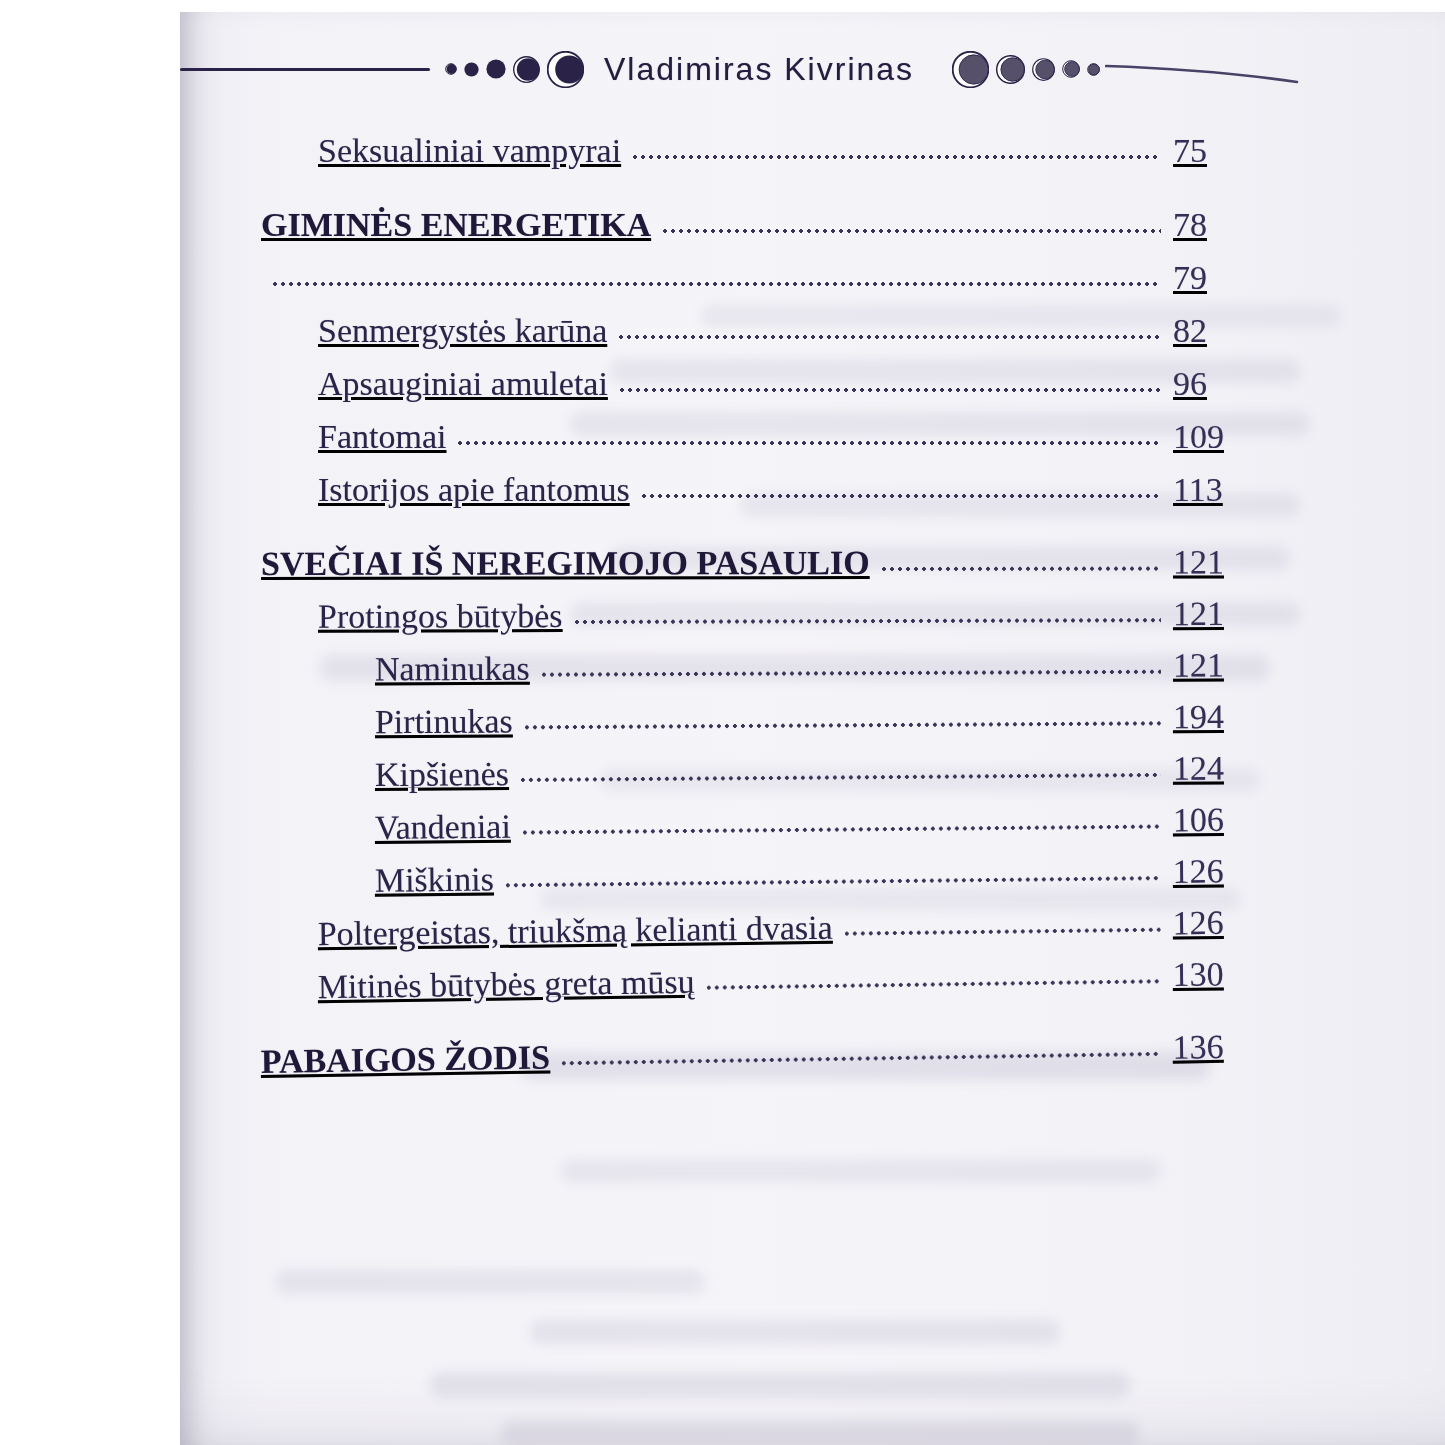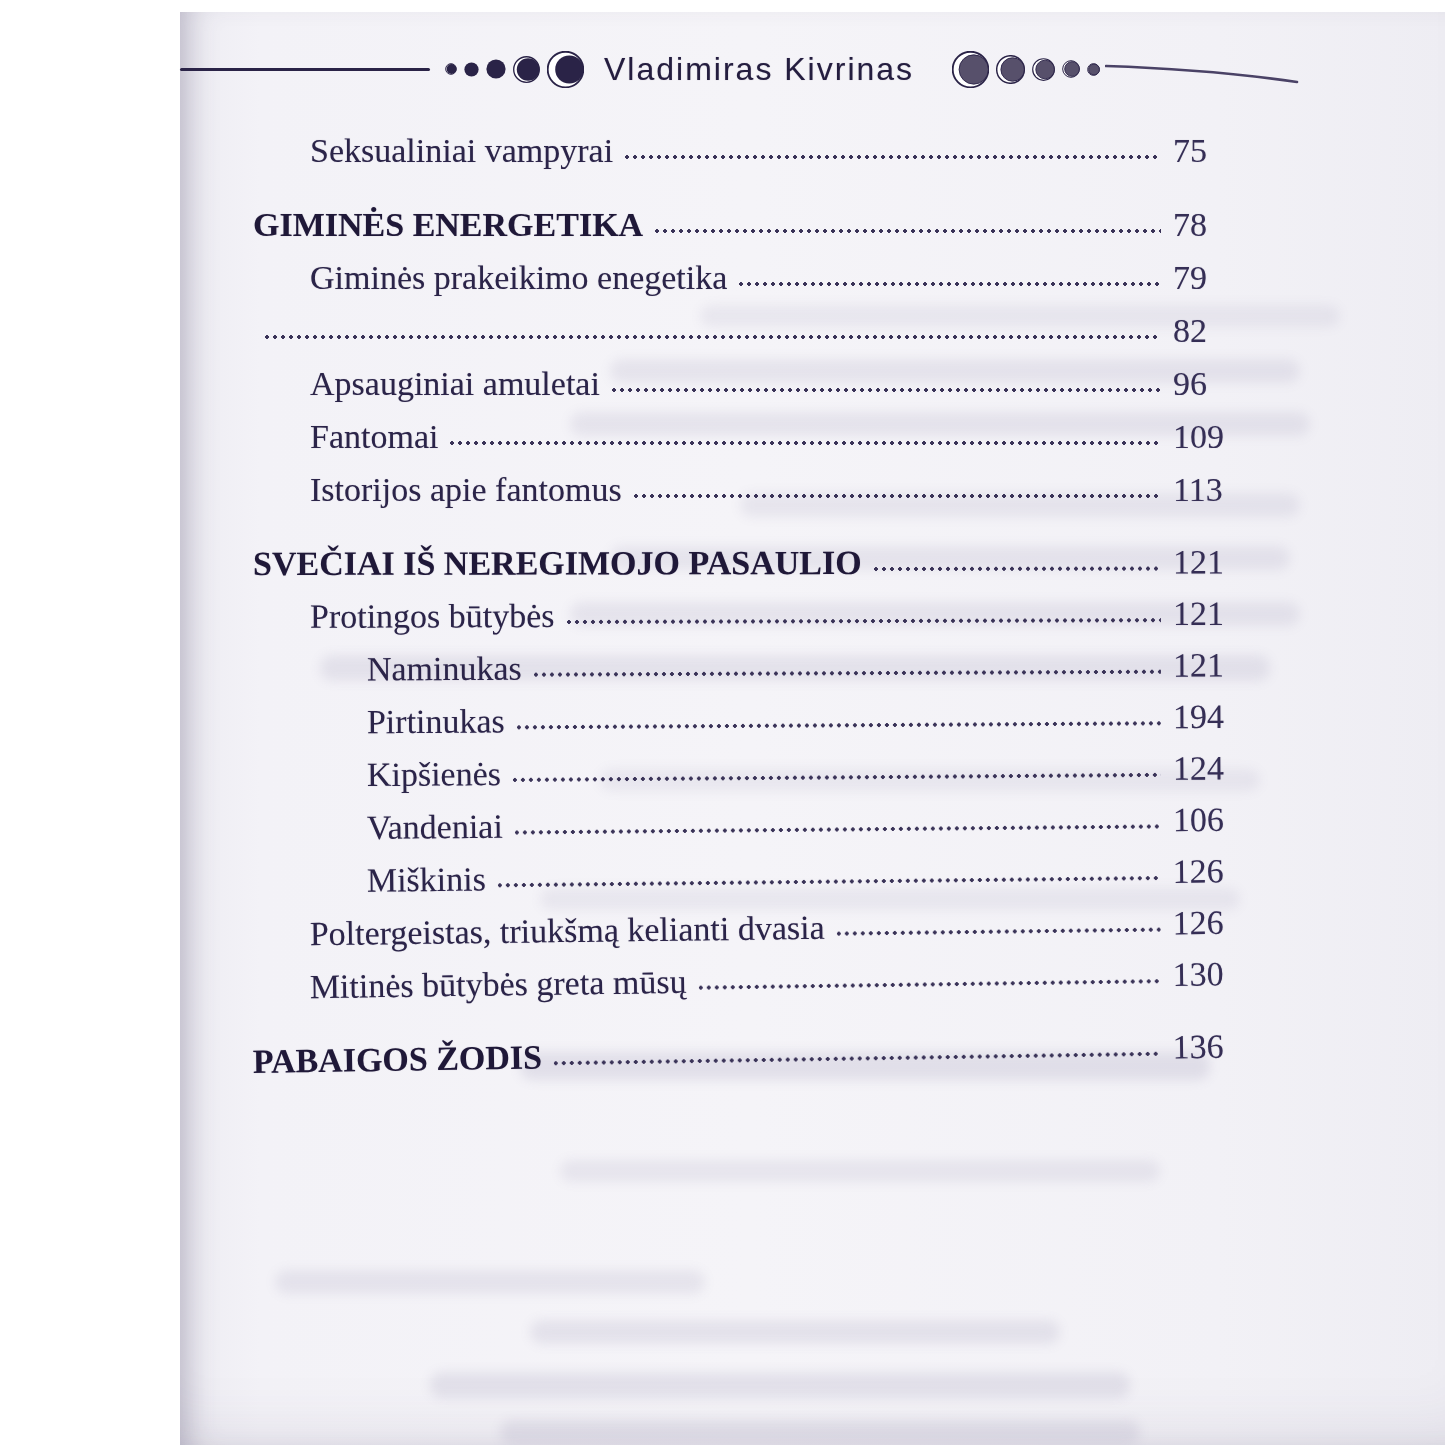--- a/index.html
+++ b/index.html
@@ -40,22 +40,23 @@
     margin:0 20px;flex:none;
     font-family:"Liberation Sans", sans-serif;
     font-size:32px;font-weight:500;letter-spacing:2px;
     color:#241d3f;
     text-shadow:0 0 1px rgba(36,29,63,.35);
     white-space:nowrap;
   }
   .rule-right{flex:none;margin-left:5px;margin-top:16px;}
   
   .toc{
-    position:absolute;top:104px;left:73px;right:196px;
+    position:absolute;top:104px;left:81px;right:196px;
     z-index:2;
+    text-decoration:underline;
   }
   .toc-row{
     display:flex;align-items:flex-end;
     height:53px;
     font-size:34px;line-height:1.05;
     color:#2b2449;
     white-space:nowrap;
   }
   .toc-row.major{margin-top:21px;font-weight:bold;color:#1f1838;}
   .toc-row.lvl1 .toc-label{padding-left:57px;}
@@ -158,25 +159,25 @@
     <span class="toc-label">Seksualiniai vampyrai</span>
     <span class="toc-leader"></span>
     <span class="toc-page">75</span>
   </div>
         <div class="toc-row lvl0 major">
     <span class="toc-label">GIMINĖS ENERGETIKA</span>
     <span class="toc-leader"></span>
     <span class="toc-page">78</span>
   </div>
         <div class="toc-row lvl1">
-    <span class="toc-label">Giminės prakeikimo enegetika</span>
     <span class="toc-leader"></span>
     <span class="toc-page">79</span>
   </div>
         <div class="toc-row lvl1">
+    <span class="toc-label">Senmergystės karūna</span>
     <span class="toc-leader"></span>
     <span class="toc-page">82</span>
   </div>
         <div class="toc-row lvl1">
     <span class="toc-label">Apsauginiai amuletai</span>
     <span class="toc-leader"></span>
     <span class="toc-page">96</span>
   </div>
         <div class="toc-row lvl1">
     <span class="toc-label">Fantomai</span>

